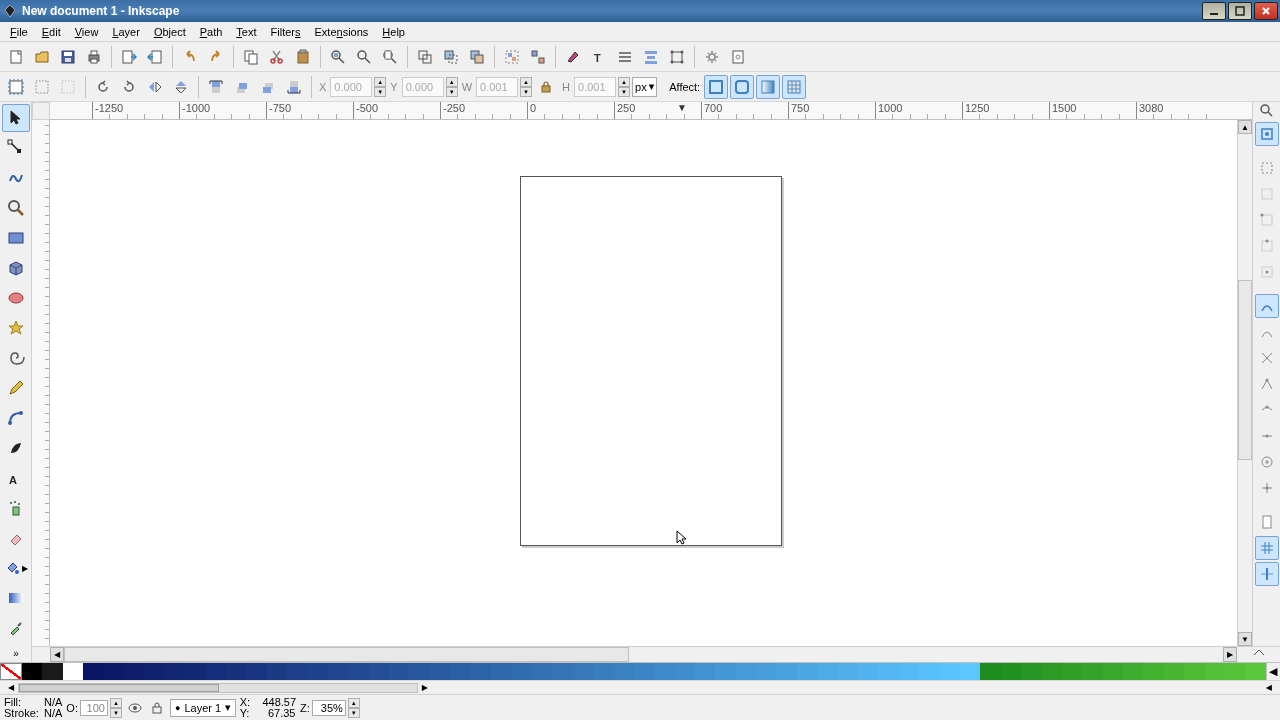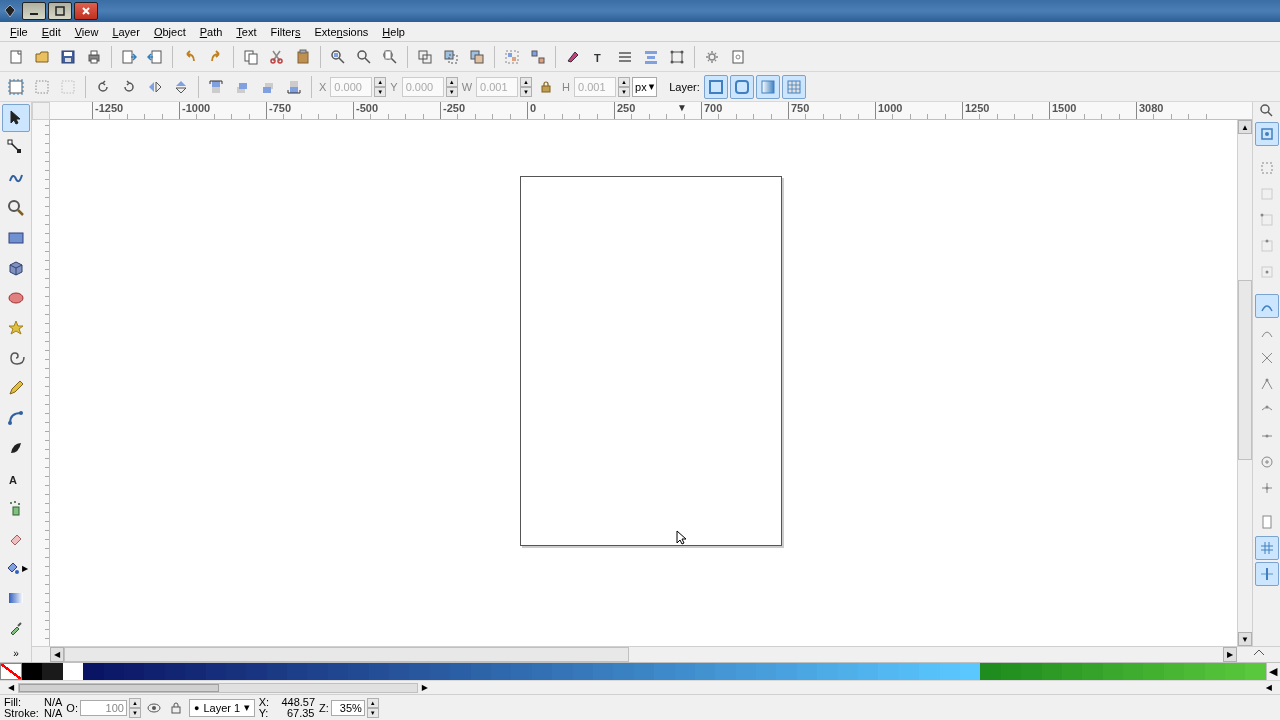--- a/index.html
+++ b/index.html
@@ -35,21 +35,21 @@
 .mainrow { flex: 1; display: flex; min-height: 0; background: #ece9d8; }
 .toolbox { width: 32px; display: flex; flex-direction: column; gap: 2px; padding: 2px; background: #f0f0f0; border-right: 1px solid #d0d0d0; }
 .tool { width: 28px; height: 28px; border: 1px solid transparent; border-radius: 2px; display: flex; align-items: center; justify-content: center; cursor: pointer; }
 .tool.active { background: #cde6ff; border-color: #7aa3d0; }
 
 .canvaswrap { flex: 1; display: flex; flex-direction: column; min-width:0; }
 .rulerrow { height: 18px; display: flex; }
 .rulercorner { width: 18px; height: 18px; background: #f0f0f0; border: 1px solid #d0d0d0; }
 .hruler { flex: 1; height: 18px; background: #f8f8f8; border-bottom: 1px solid #c0c0c0; position: relative; overflow: hidden; font-size: 8px; color: #555; }
 .hruler .tick { position: absolute; top: 0; height: 18px; border-left: 1px solid #888; }
-.hruler .tick span { position: absolute; top: 0; left: 2px; font-weight: bold; }
+.hruler .tick span { position: absolute; top: 0; left: 2px; }
 .hruler .smalltick { position: absolute; bottom: 0; height: 5px; border-left: 1px solid #aaa; }
 .hruler .marker { position:absolute; top:0; font-size:10px; color:#333; }
 
 .canvasrow { flex: 1; display: flex; min-height: 0; }
 .vruler { width: 18px; background: #f8f8f8; border-right: 1px solid #c0c0c0; position: relative; overflow: hidden; }
 .vruler .smalltick { position: absolute; left: 13px; width: 5px; border-top: 1px solid #aaa; }
 
 .canvas { flex: 1; background: #fff; position: relative; overflow: hidden; }
 .page { position: absolute; left: 470px; top: 56px; width: 262px; height: 370px; background: #fff; border: 1px solid #555; box-shadow: 2px 2px 0 rgba(0,0,0,0.2); }
 .cursor { position: absolute; left: 625px; top: 410px; font-size: 14px; color: #000; pointer-events:none; }
@@ -85,40 +85,41 @@
 .pscroll { height: 14px; background: #f0f0f0; border-top: 1px solid #d8d8d8; display: flex; align-items: center; padding:0 8px; }
 .pscroll .ptrack { width: 400px; height: 10px; background: #e0e0e0; border: 1px solid #c0c0c0; display:flex; }
 .pscroll .pthumb { width: 200px; height: 100%; background: #d0d0d0; border: 1px solid #a0a0a0; cursor:pointer; }
 
 
 .statusbar { height: 26px; background: #f0f0f0; border-top: 1px solid #d0d0d0; display: flex; align-items: center; padding: 0 4px; gap: 4px; }
 .fillstroke { display: flex; flex-direction: column; line-height: 11px; font-size:10px; }
 .fillstroke .row { display: flex; gap: 4px; }
 .fillstroke .lbl { width: 36px; }
 .opacity { display: flex; align-items: center; gap: 2px; }
-.opacity input { width: 47px; height: 16px; border: 1px solid #aaa; color:#888; text-align:right; padding-right:2px;}
+.opacity input { width: 28px; height: 16px; border: 1px solid #aaa; color:#888; text-align:right; padding-right:2px;}
 .layer-lock, .layer-eye { width:18px;height:18px;display:flex;align-items:center;justify-content:center;cursor:pointer; }
 .layerselect { height: 18px; border: 1px solid #aaa; background: #fff; display: flex; align-items: center; padding: 0 4px; gap: 4px; cursor:pointer; }
 .statusmsg { flex: 1; padding: 0 6px; border-left:1px solid #d0d0d0; border-right:1px solid #d0d0d0; height:100%; display:flex; align-items:center; }
 .coords { display: flex; flex-direction: column; line-height: 11px; font-size: 10px; }
 .coords .row { display: flex; gap: 2px; }
 .zoom { display: flex; align-items: center; gap: 2px; }
 .zoom input { width: 34px; height: 16px; border: 1px solid #aaa; text-align: right; padding-right:2px; }
 
 svg { display:block; }
 </style>
 </head>
 <body>
 
 <div class="titlebar">
   <div class="icon">
     <svg width="14" height="14" viewBox="0 0 14 14">
         <polygon points="7,1 12,6 7,13 2,6" fill="#222" stroke="#fff" stroke-width="0.5"></polygon>
       </svg>
   </div>
+  <div class="title">New document 1 - Inkscape</div>
   <div class="winbtns">
     <div class="winbtn min">
       <svg width="10" height="10">
           <rect x="1" y="7" width="8" height="2" fill="#222"></rect>
         </svg>
     </div>
     <div class="winbtn max">
       <svg width="10" height="10">
           <rect x="1" y="1" width="8" height="8" fill="none" stroke="#222" stroke-width="1.5"></rect>
         </svg>
@@ -410,21 +411,21 @@
   <span class="coordlabel">H</span>
   <input class="coordinput" disabled="" value="0.001" style="">
   <div class="spinners">
       <div>▲</div>
       <div>▼</div>
     </div>
   <div class="unitselect">
     <span>px</span>
     <span>▾</span>
   </div>
-  <span class="affectlabel">Layer:</span>
+  <span class="affectlabel">Affect:</span>
   <div class="tbtn active">
       <svg width="16" height="16">
         <rect x="2" y="2" width="12" height="12" fill="none" stroke="#4080c0" stroke-width="2"></rect>
       </svg>
     </div>
   <div class="tbtn active">
       <svg width="16" height="16">
         <rect x="2" y="2" width="12" height="12" rx="3" fill="none" stroke="#4080c0" stroke-width="2"></rect>
       </svg>
     </div>

